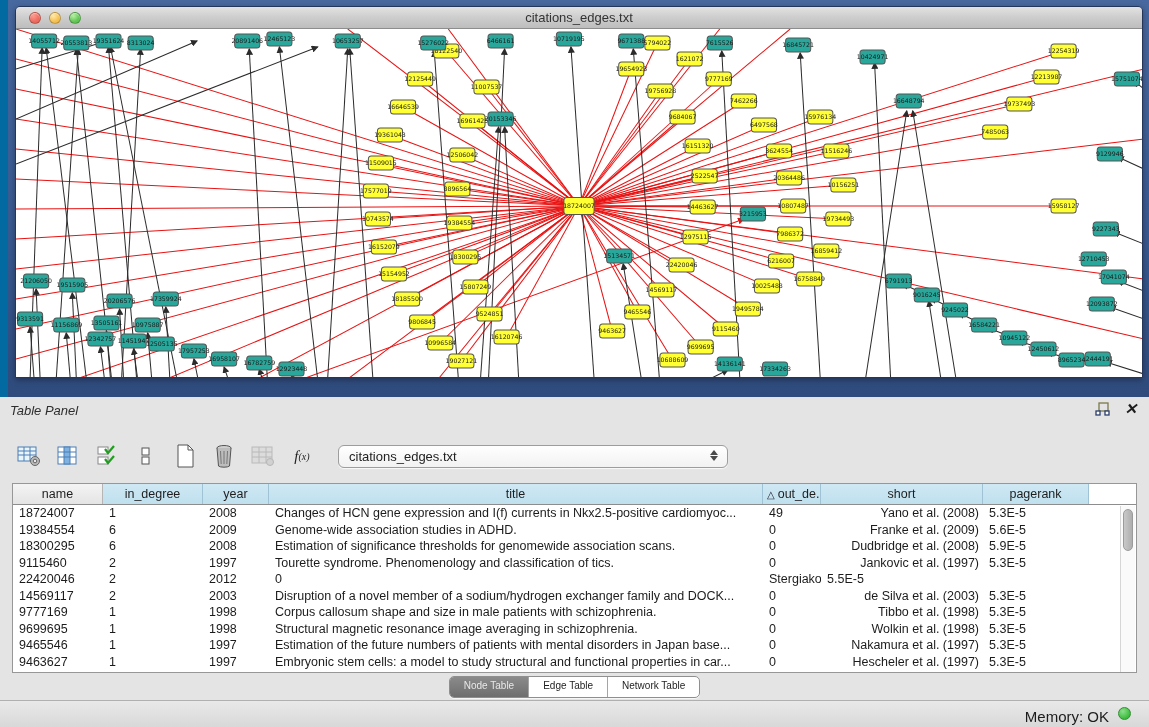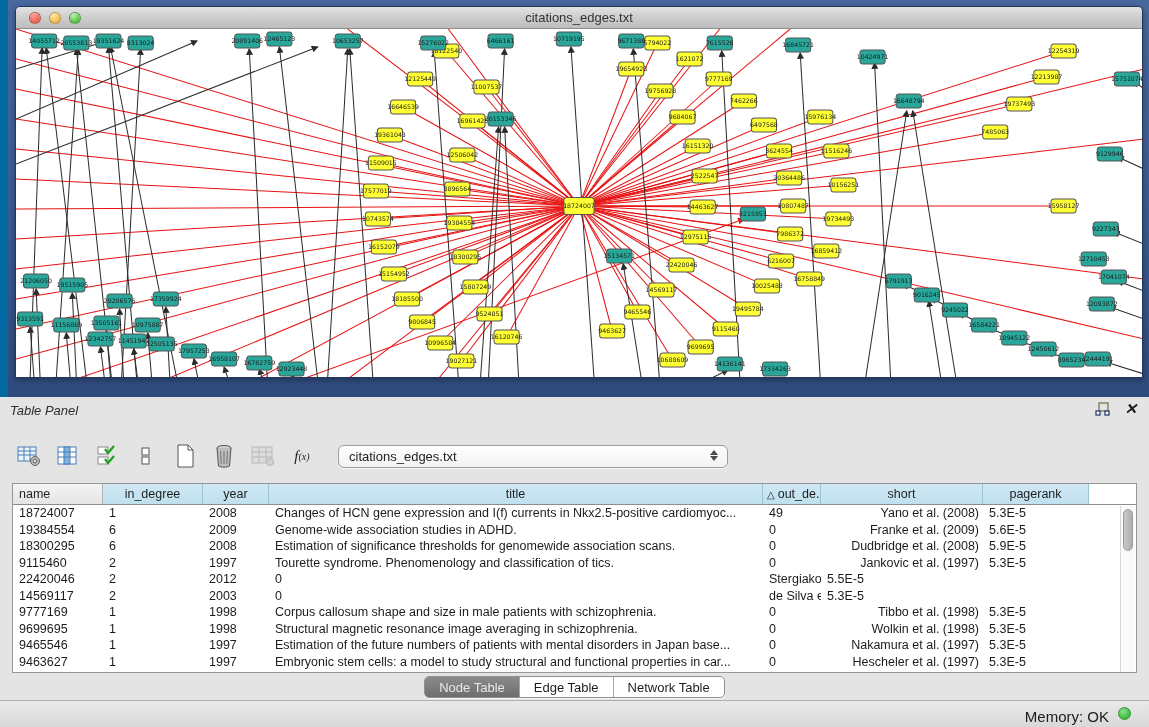--- a/index.html
+++ b/index.html
@@ -47,38 +47,38 @@
     border-right:4px solid transparent; margin:1px 0; }
   .arr-up { border-bottom:5px solid #4a4a4a; }
   .arr-dn { border-top:5px solid #4a4a4a; }
 
   .table-box { position:absolute; left:12px; top:86px; width:1125px; height:190px;
     background:#fff; border:1px solid #979797; overflow:hidden; }
   .thead { display:grid; grid-template-columns:90px 100px 66px 494px 58px 162px 106px 1fr;
     height:21px; border-bottom:1px solid #8d8d8d; font-size:12.5px; color:#1e1e1e; }
   .th { background:linear-gradient(180deg,#cfe8f4,#bfe0ee); border-right:1px solid #9fc3d4;
     padding:3px 6px 0 6px; text-align:center; white-space:nowrap; overflow:hidden; }
-  .th.plain { background:linear-gradient(180deg,#f4f4f4,#e4e4e4); border-right:1px solid #b5b5b5; text-align:left; }
+  .th.plain { background:linear-gradient(180deg,#f4f4f4,#e4e4e4); border-right:1px solid #b5b5b5; text-align:center; }
   .th.left { text-align:left; padding-left:4px; }
   .th.filler { background:#fff; border-right:none; }
   .sort-tri { font-size:10px; margin-right:3px; color:#223; }
   .tbody { position:relative; }
   .tr { display:grid; grid-template-columns:90px 100px 66px 494px 58px 162px 106px 1fr;
     height:16.5px; font-size:12.5px; color:#1c1c1c; }
   .td { padding:1px 4px 0 6px; white-space:nowrap; overflow:hidden; }
   .td.center { text-align:right; }
   .vscroll { position:absolute; right:1px; top:22px; width:15px; height:166px;
     background:#fafafa; border-left:1px solid #d6d6d6; }
   .vthumb { position:absolute; left:2px; right:2px; top:3px; height:42px; border-radius:6px;
     background:linear-gradient(90deg,#c9c9c9,#aeaeae); border:1px solid #9b9b9b; }
 
   .tabs-row { position:absolute; left:0; top:279px; width:1149px; display:flex; justify-content:center; }
   .seg { display:flex; border:1px solid #8f8f8f; border-radius:5px; overflow:hidden; height:22px;
     background:#fff; box-shadow:0 1px 0 rgba(255,255,255,.7); }
-  .seg-btn { padding:3px 14px 0 14px; font-size:13px; color:#1e1e1e; border-right:1px solid #a5a5a5; }
+  .seg-btn { padding:3px 14px 0 14px; font-size:10px; color:#1e1e1e; border-right:1px solid #a5a5a5; }
   .seg-btn:last-child { border-right:none;text-align:center; }
   .seg-btn.sel { background:linear-gradient(180deg,#8b8b8b,#6e6e6e); color:#e8e8e8; }
 
   .status-bar { position:absolute; left:0; bottom:0; width:1149px; height:27px;
     background:linear-gradient(180deg,#e9e9e9,#d8d8d8); border-top:1px solid #b0b0b0; }
   .mem { position:absolute; right:40px; top:7px; font-size:15px; color:#1c1c1c; }
   .mem-dot { position:absolute; right:18px; top:6px; width:13px; height:13px; border-radius:50%;
     background:radial-gradient(circle at 35% 30%, #8ce08c, #3dbb3d 70%); border:1px solid #2f8f2f; }
 </style>
 </head>
@@ -826,20 +826,21 @@
             <div class="td">2012</div>
             <div class="td">0</div>
             <div class="td center">Stergiakouli et al. (2012)</div>
             <div class="td">5.5E-5</div>
             <div class="td"></div>
           </div>
           <div class="tr">
             <div class="td">14569117</div>
             <div class="td">2</div>
             <div class="td">2003</div>
+            <div class="td">Disruption of a novel member of a sodium/hydrogen exchanger family and DOCK...</div>
             <div class="td">0</div>
             <div class="td center">de Silva et al. (2003)</div>
             <div class="td">5.3E-5</div>
             <div class="td"></div>
           </div>
           <div class="tr">
             <div class="td">9777169</div>
             <div class="td">1</div>
             <div class="td">1998</div>
             <div class="td">Corpus callosum shape and size in male patients with schizophrenia.</div>

